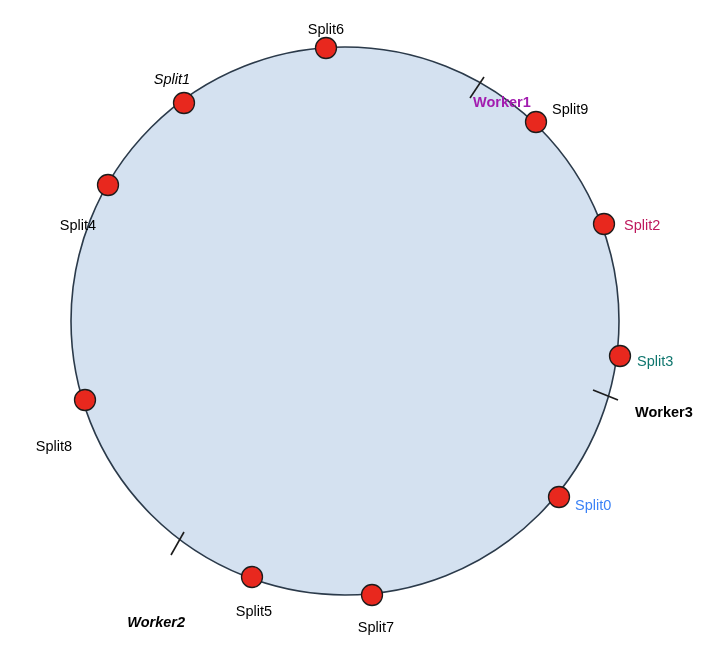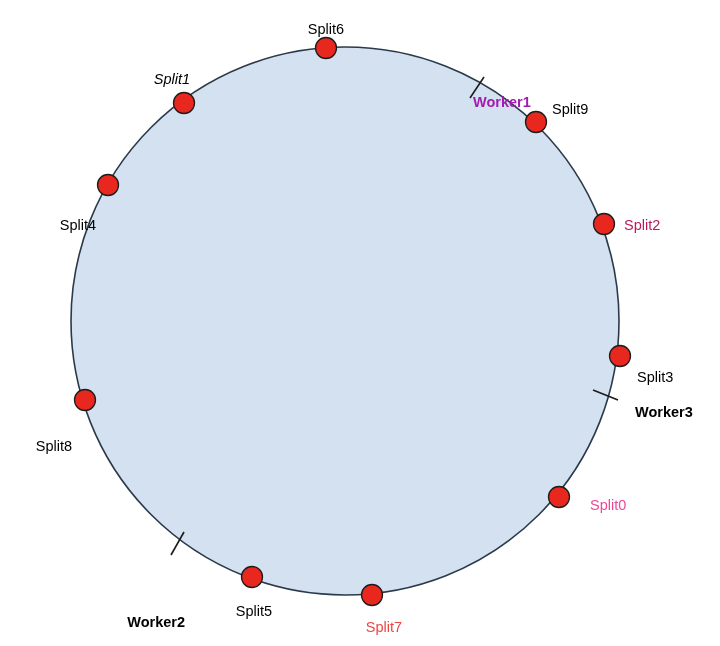--- a/index.html
+++ b/index.html
@@ -72,23 +72,23 @@
         <circle cx="536" cy="122" r="10.5" fill="#e8281e" stroke="#1c1c1c" stroke-width="1.3"></circle>
       </g>
   </svg>
 
   <div id="labels-layer">
       <div class="node-label lbl-anchor-mid" style="left: 326px; top: 29px; color: rgb(0, 0, 0);">Split6</div>
       <div class="node-label lbl-anchor-mid" style="left: 172px; top: 79px; color: rgb(0, 0, 0); font-style: italic;">Split1</div>
       <div class="node-label lbl-anchor-end" style="left: 96px; top: 181px; color: rgb(0, 0, 0);">Split4</div>
       <div class="node-label lbl-anchor-end" style="left: 72px; top: 402px; color: rgb(0, 0, 0); text-align: right;">Split8</div>
       <div class="node-label lbl-anchor-mid" style="left: 254px; top: 611px; color: rgb(0, 0, 0);">Split5</div>
-      <div class="node-label lbl-anchor-mid" style="left: 384px; top: 627px; color: #ef4444;">Split7</div>
-      <div class="node-label lbl-anchor-start" style="left: 575px; top: 505px; color: #ec4899; margin-left: 15px;">Split0</div>
-      <div class="node-label lbl-anchor-start" style="left: 637px; top: 377px; color: #000000;">Split3</div>
+      <div class="node-label lbl-anchor-mid" style="left: 376px; top: 627px; color: #000000;">Split7</div>
+      <div class="node-label lbl-anchor-start" style="left: 575px; top: 505px; color: #3b82f6;">Split0</div>
+      <div class="node-label lbl-anchor-start" style="left: 637px; top: 361px; color: #0f766e;">Split3</div>
       <div class="node-label lbl-anchor-start" style="left: 624px; top: 225px; color: #be185d;">Split2</div>
       <div class="node-label lbl-anchor-start" style="left: 552px; top: 109px; color: rgb(0, 0, 0);">Split9</div>
       <div class="worker-label lbl-anchor-start" style="left: 473px; top: 58px; color: #a21caf; margin-top: 44px;">Worker1</div>
       <div class="worker-label lbl-anchor-start" style="left: 635px; top: 412px; color: rgb(0, 0, 0); text-align: right;">Worker3</div>
-      <div class="worker-label lbl-anchor-end" style="left: 185px; top: 578px; color: rgb(0, 0, 0);">Worker2</div>
+      <div class="worker-label lbl-anchor-end" style="left: 185px; top: 578px; color: rgb(0, 0, 0); font-style: italic;">Worker2</div>
     </div>
 
 </div>
 
 </body></html>

